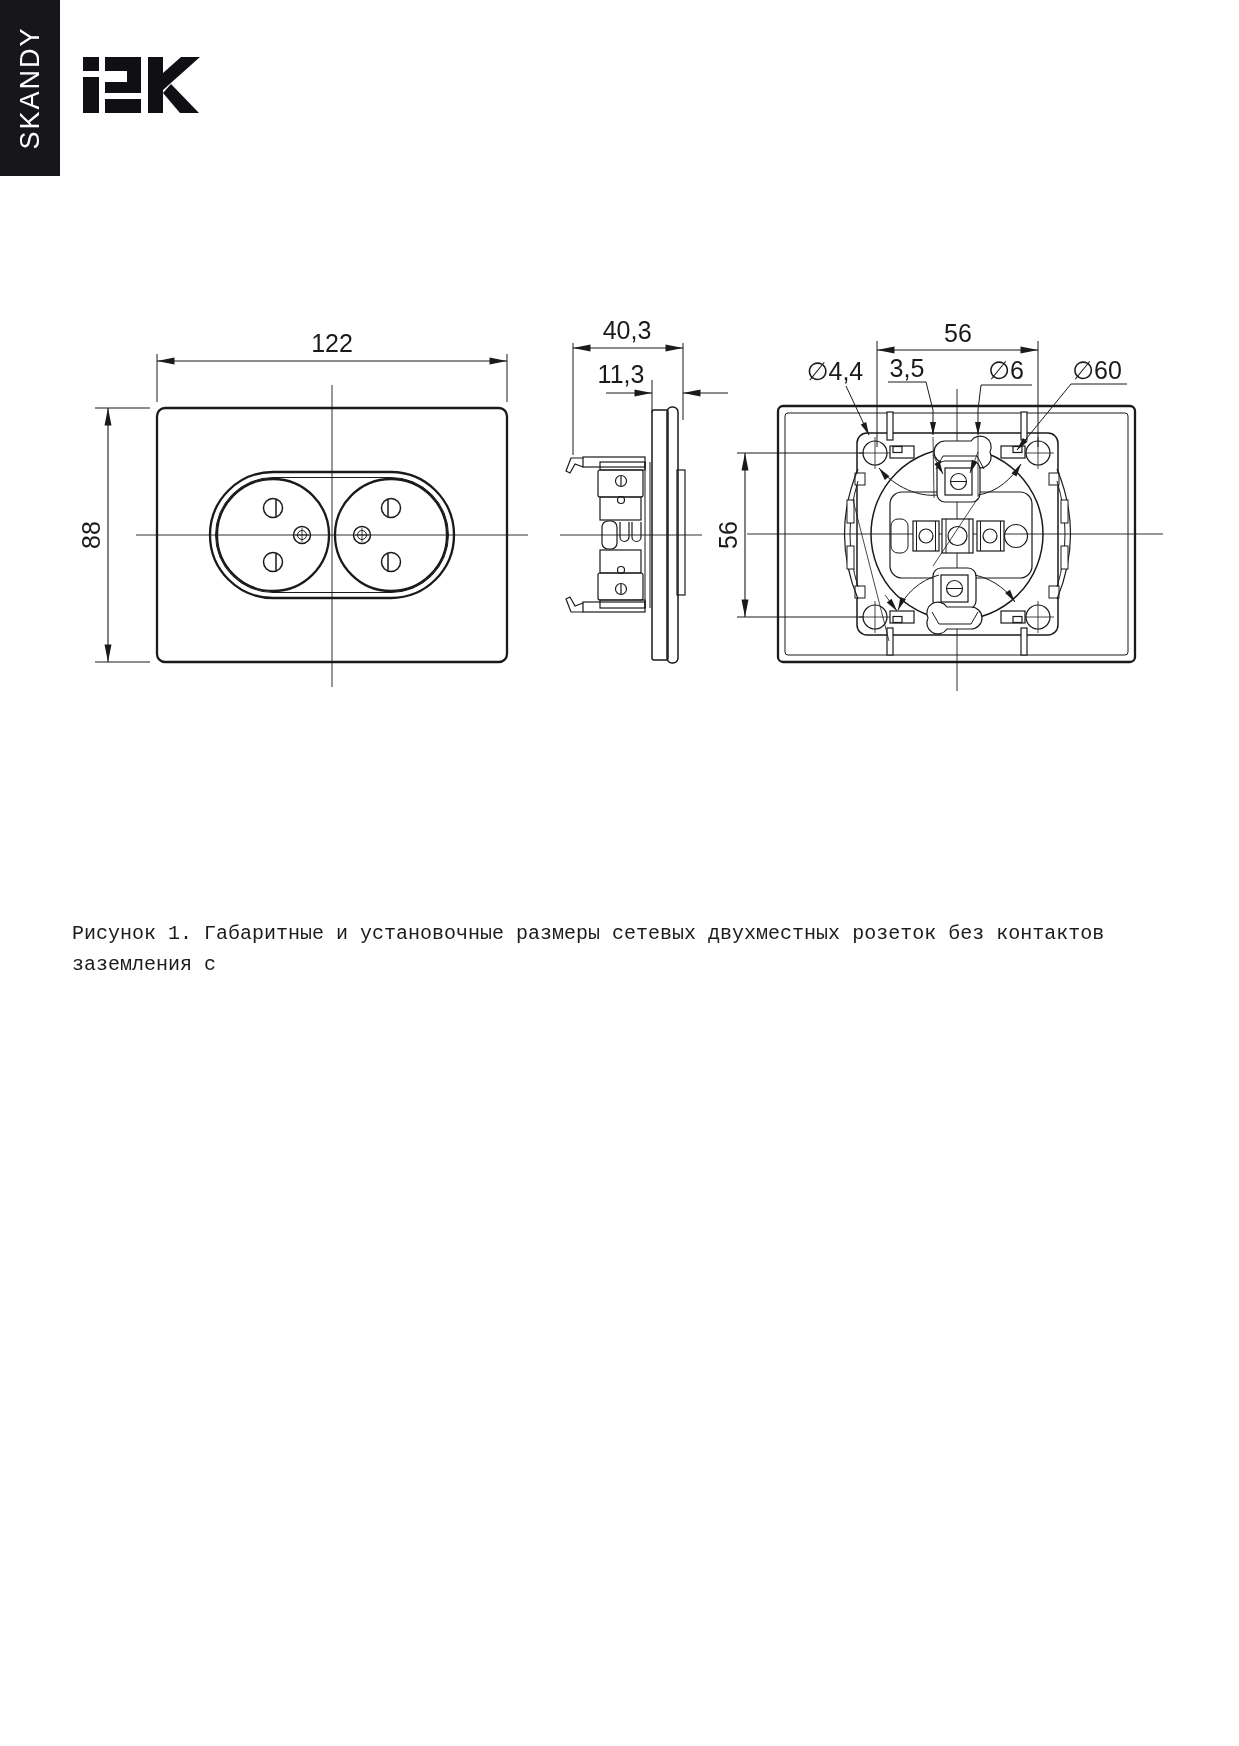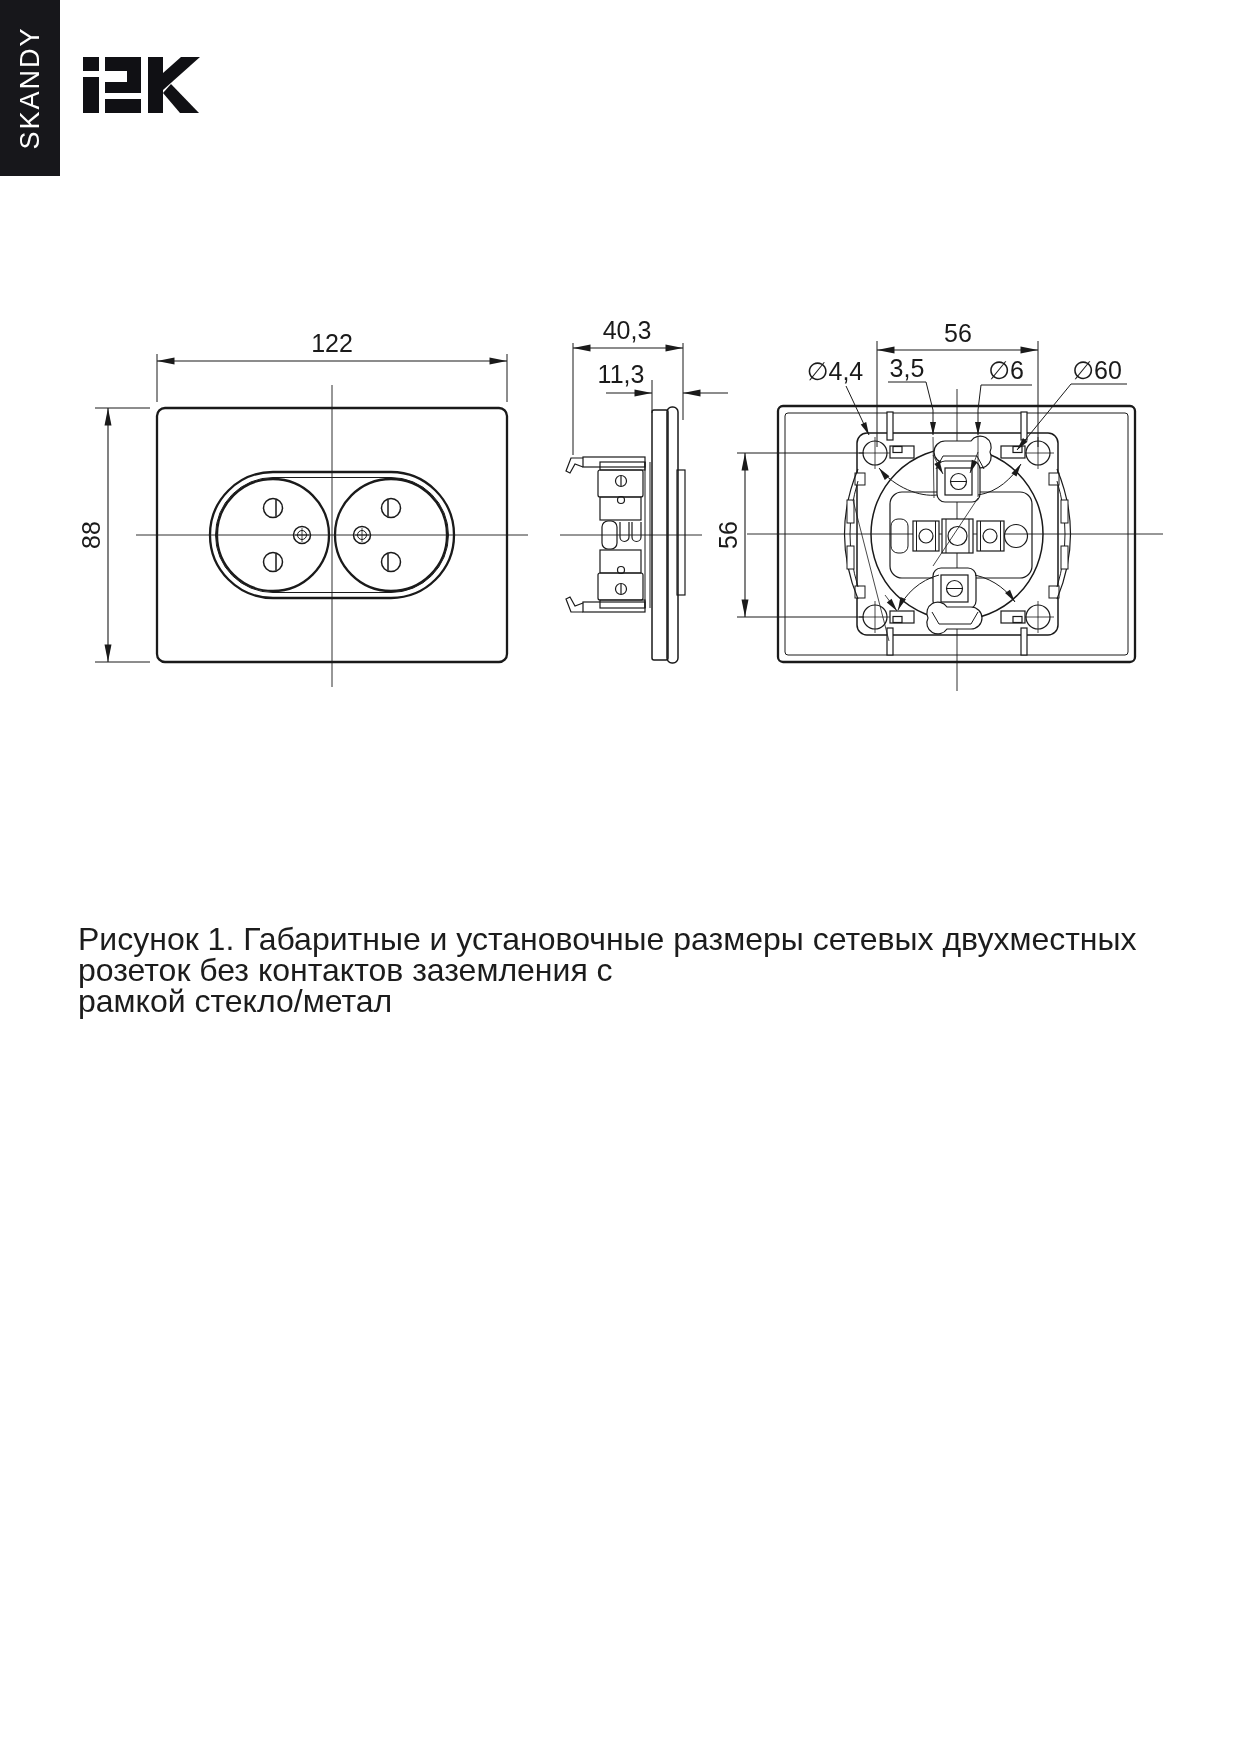--- a/index.html
+++ b/index.html
@@ -4,21 +4,21 @@
 <style>
   html,body{margin:0;padding:0;background:#e8e8e8;}
   .page{
     position:relative;width:1239px;height:1746px;margin:0 auto;
     background:#ffffff;overflow:hidden;
     font-family:"Liberation Sans",sans-serif;color:#1c1c1c;
   }
   .drawings{position:absolute;left:0;top:0;}
   .caption{
     position:absolute;left:70px;top:916px;width:1120px;
-    font-size:32px;line-height:31px;color:#1c1c1c;margin:8px;
+    font-size:20px;line-height:31px;color:#1c1c1c;margin:2px;font-family:Liberation Mono, monospace;
   }
   .caption span{display:block;}
   
   .o2{fill:none;stroke:#1a1a1a;stroke-width:2.3;}
   .o15{fill:none;stroke:#1a1a1a;stroke-width:1.5;}
   .o12{fill:none;stroke:#1a1a1a;stroke-width:1.2;}
   .thin{fill:none;stroke:#1a1a1a;stroke-width:1;}
   .hair{fill:none;stroke:#1a1a1a;stroke-width:0.8;}
   .cl{fill:none;stroke:#1a1a1a;stroke-width:0.9;}
   .dim{fill:none;stroke:#1a1a1a;stroke-width:1.1;}
@@ -311,16 +311,15 @@
     <g>
       <text class="dimtxt" x="1097" y="379" text-anchor="middle">∅60</text>
       <line class="thin" x1="1071" y1="384" x2="1127" y2="384"></line>
       <path class="thin" d="M1071,384 L1017,450" marker-end="url(#ldrArrow)"></path>
     </g>
   </g>
 </svg>
 
 <p class="caption">
   <span>Рисунок 1. Габаритные и установочные размеры сетевых двухместных розеток без контактов заземления с</span>
-  <span>рамкой стекло/метал</span>
 </p>
 
 </div>
 
 </body></html>

